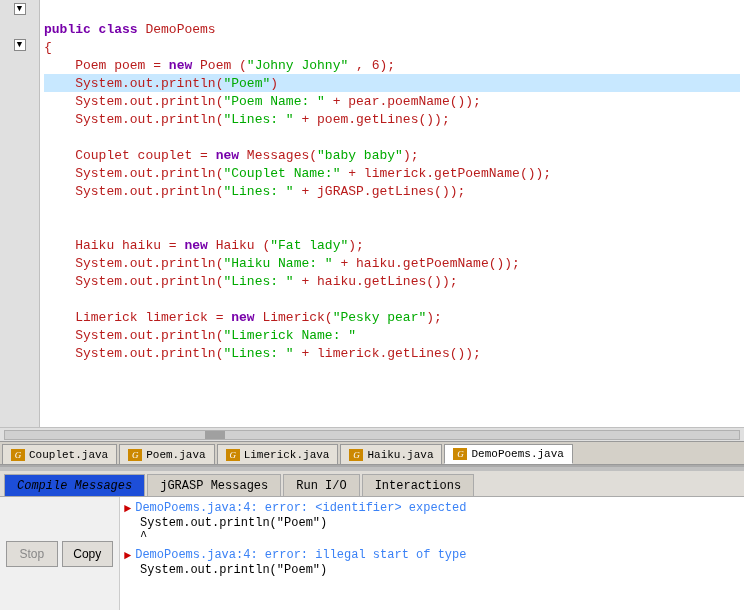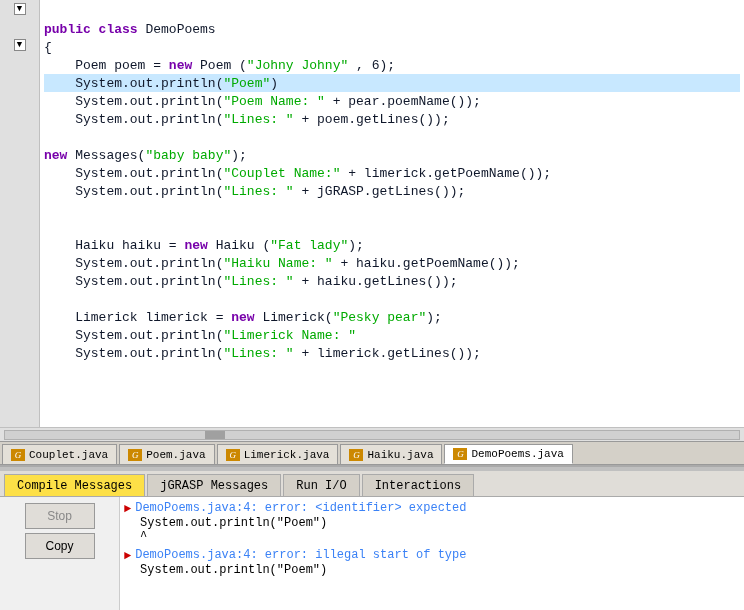--- a/index.html
+++ b/index.html
@@ -16,21 +16,21 @@
 
     .gutter-row { height: 18px; width: 100%; display: flex; align-items: center; justify-content: center; }
 
     .code-content { flex: 1; overflow: auto; background: #ffffff; padding: 2px 4px; }
 
     .code-line { height: 18px; white-space: pre; display: flex; align-items: center; }
 
     
     .kw { color: #7700aa; font-weight: bold; }
     .str { color: #00aa00; }
-    .plain { color: #0f172a; }
+    .plain { color: #b91c1c; }
 
     
     .h-scroll { height: 14px; background: #e0e0e0; border-top: 1px solid #c0c0c0; display: flex; align-items: center; }
     .h-scroll-track { flex: 1; height: 10px; background: #d0d0d0; margin: 0 4px; border: 1px solid #b0b0b0; }
     .h-scroll-thumb { width: 20px; height: 8px; background: #a0a0a0; margin-left: 200px; }
 
     
     .file-tabs { display: flex; background: #d4d0c8; border-top: 1px solid #999; border-bottom: 1px solid #999; height: 24px; align-items: flex-end; padding: 0 2px; overflow: hidden; }
 
     .file-tab { display: flex; align-items: center; height: 20px; padding: 0 8px; border: 1px solid #999; border-bottom: none; background: #e4e0d8; cursor: pointer; font-size: 11px; margin-right: 2px; white-space: nowrap; }
@@ -39,25 +39,25 @@
 
     .file-tab-icon { width: 14px; height: 12px; background: #cc8800; margin-right: 4px; display: flex; align-items: center; justify-content: center; font-size: 9px; color: white; font-style: italic; font-family: serif; }
 
     
     .bottom-panel { height: 145px; background: #f0f0f0; border-top: 2px solid #aaa; display: flex; flex-direction: column; }
 
     .panel-tabs { display: flex; background: #e0ddd8; border-bottom: 1px solid #aaa; height: 26px; align-items: flex-end; padding: 0 4px; }
 
     .panel-tab { height: 22px; padding: 0 12px; border: 1px solid #aaa; border-bottom: none; background: #d4d0c8; cursor: pointer; font-size: 12px; display: flex; align-items: center; margin-right: 2px; }
 
-    .panel-tab.active { background: #fde047; }
+    .panel-tab.active { background: #1d4ed8; font-style: italic; }
 
     .panel-body { display: flex; flex: 1; overflow: hidden; }
 
-    .panel-buttons { width: 120px; display: flex; flex-direction: column; align-items: center; padding: 6px; gap: 4px; border-right: 1px solid #ccc; }
+    .panel-buttons { width: 120px; display: flex; flex-direction: row; align-items: center; padding: 6px; gap: 4px; border-right: 1px solid #ccc; }
 
     .panel-btn { width: 70px; height: 26px; background: #e0ddd8; border: 1px solid #999; cursor: pointer; font-size: 12px; display: flex; align-items: center; justify-content: center; }
 
     .panel-btn:disabled { color: #888; }
 
     .panel-content { flex: 1; overflow: auto; background: #ffffff; padding: 4px; font-size: 12px; }
 
     .error-block { margin-bottom: 4px; }
 
     .error-header { display: flex; align-items: flex-start; }
@@ -114,21 +114,21 @@
         <span class="plain">    System.out.println(</span><span class="str">"Poem Name: "</span><span class="plain"> + pear.poemName());</span>
       </div>
 
       <div class="code-line">
         <span class="plain">    System.out.println(</span><span class="str">"Lines: "</span><span class="plain"> + poem.getLines());</span>
       </div>
 
       <div class="code-line"><span class="plain">&nbsp;</span></div>
 
       <div class="code-line">
-        <span class="kw">new</span><span class="plain"> Messages(</span><span class="str">"baby baby"</span><span class="plain">);</span>
+        <span class="plain">    Couplet couplet = </span><span class="kw">new</span><span class="plain"> Messages(</span><span class="str">"baby baby"</span><span class="plain">);</span>
       </div>
       <div class="code-line">
         <span class="plain">    System.out.println(</span><span class="str">"Couplet Name:"</span><span class="plain"> + limerick.getPoemName());</span>
       </div>
       <div class="code-line">
         <span class="plain">    System.out.println(</span><span class="str">"Lines: "</span><span class="plain"> + jGRASP.getLines());</span>
       </div>
 
       <div class="code-line"><span class="plain">&nbsp;</span></div>
       <div class="code-line"><span class="plain">&nbsp;</span></div>

